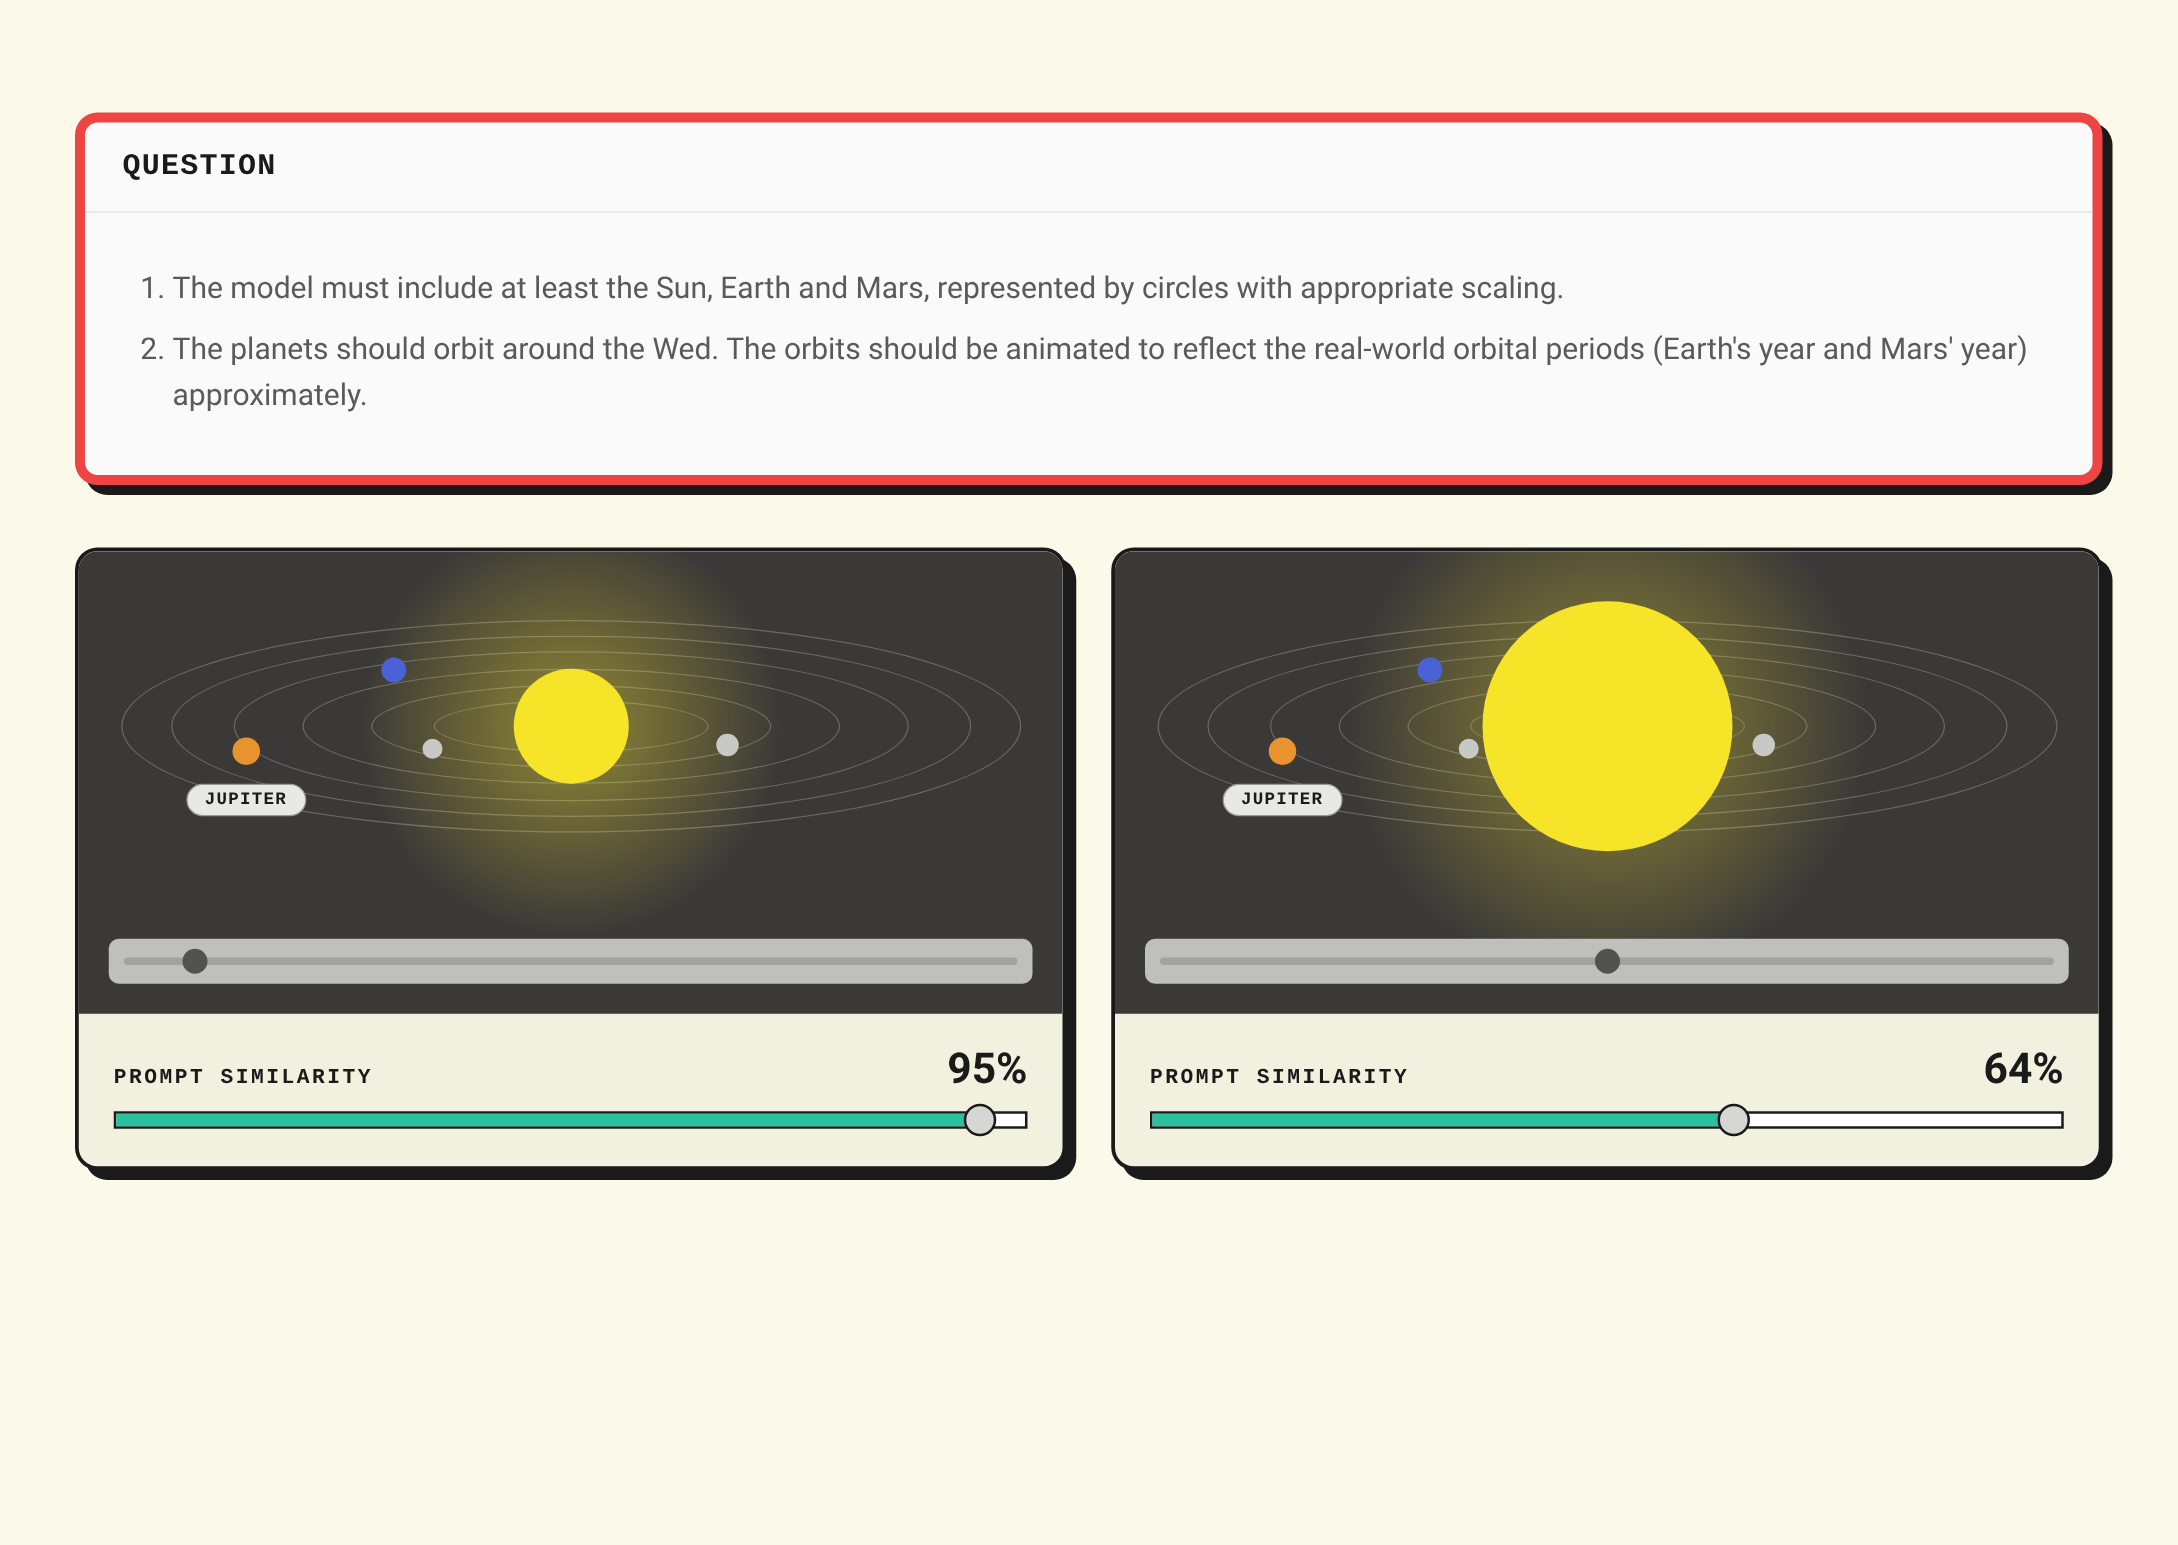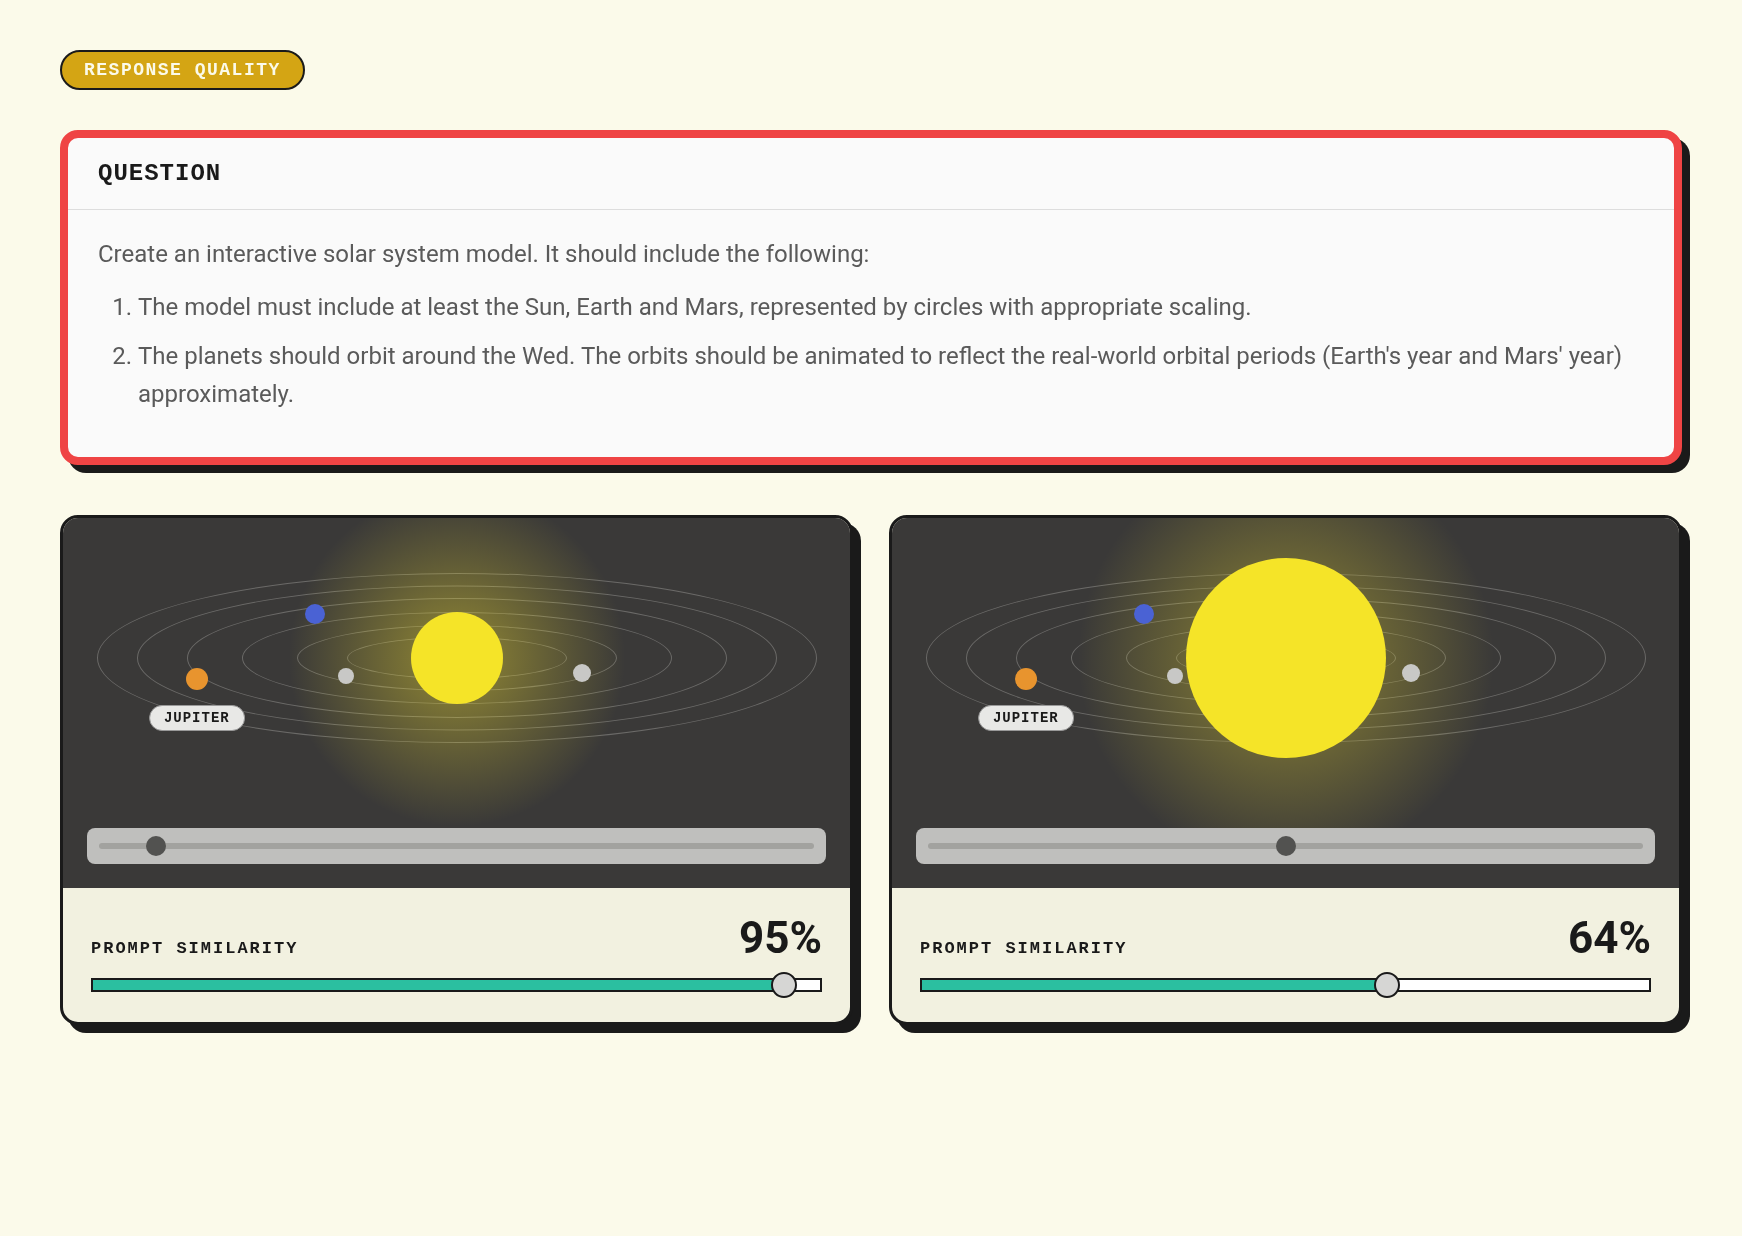--- a/index.html
+++ b/index.html
@@ -172,21 +172,21 @@
       margin-bottom: 14px;
     }
     .similarity-label {
       font-family: "Courier New", monospace;
       font-weight: 700;
       font-size: 17px;
       letter-spacing: 2px;
       color: #1a1a1a;
     }
     .similarity-value {
-      font-size: 44px;
+      font-size: 34px;
       font-weight: 700;
       color: #1a1a1a;
     }
     .prog-track {
       height: 14px;
       border: 2px solid #1a1a1a;
       background: #fff;
       position: relative;
     }
     .prog-fill {
@@ -201,29 +201,27 @@
       border: 2px solid #1a1a1a;
       border-radius: 50%;
       top: 50%;
       transform: translate(-50%, -50%);
     }
   </style>
 </head>
 <body>
 
 <div class="header">
-  <span class="badge">RESPONSE QUALITY</span>
 </div>
 
 <div class="question-card">
   <div class="question-header">
     <div class="question-label">QUESTION</div>
   </div>
   <div class="question-body">
-    <p>Create an interactive solar system model. It should include the following:</p>
     <ol>
       <li>The model must include at least the Sun, Earth and Mars, represented by circles with appropriate scaling.</li>
       <li>The planets should orbit around the Wed. The orbits should be animated to reflect the real-world orbital periods (Earth's year and Mars' year) approximately.</li>
     </ol>
   </div>
 </div>
 
 <div class="samples">
 
   <div class="sample-card">

